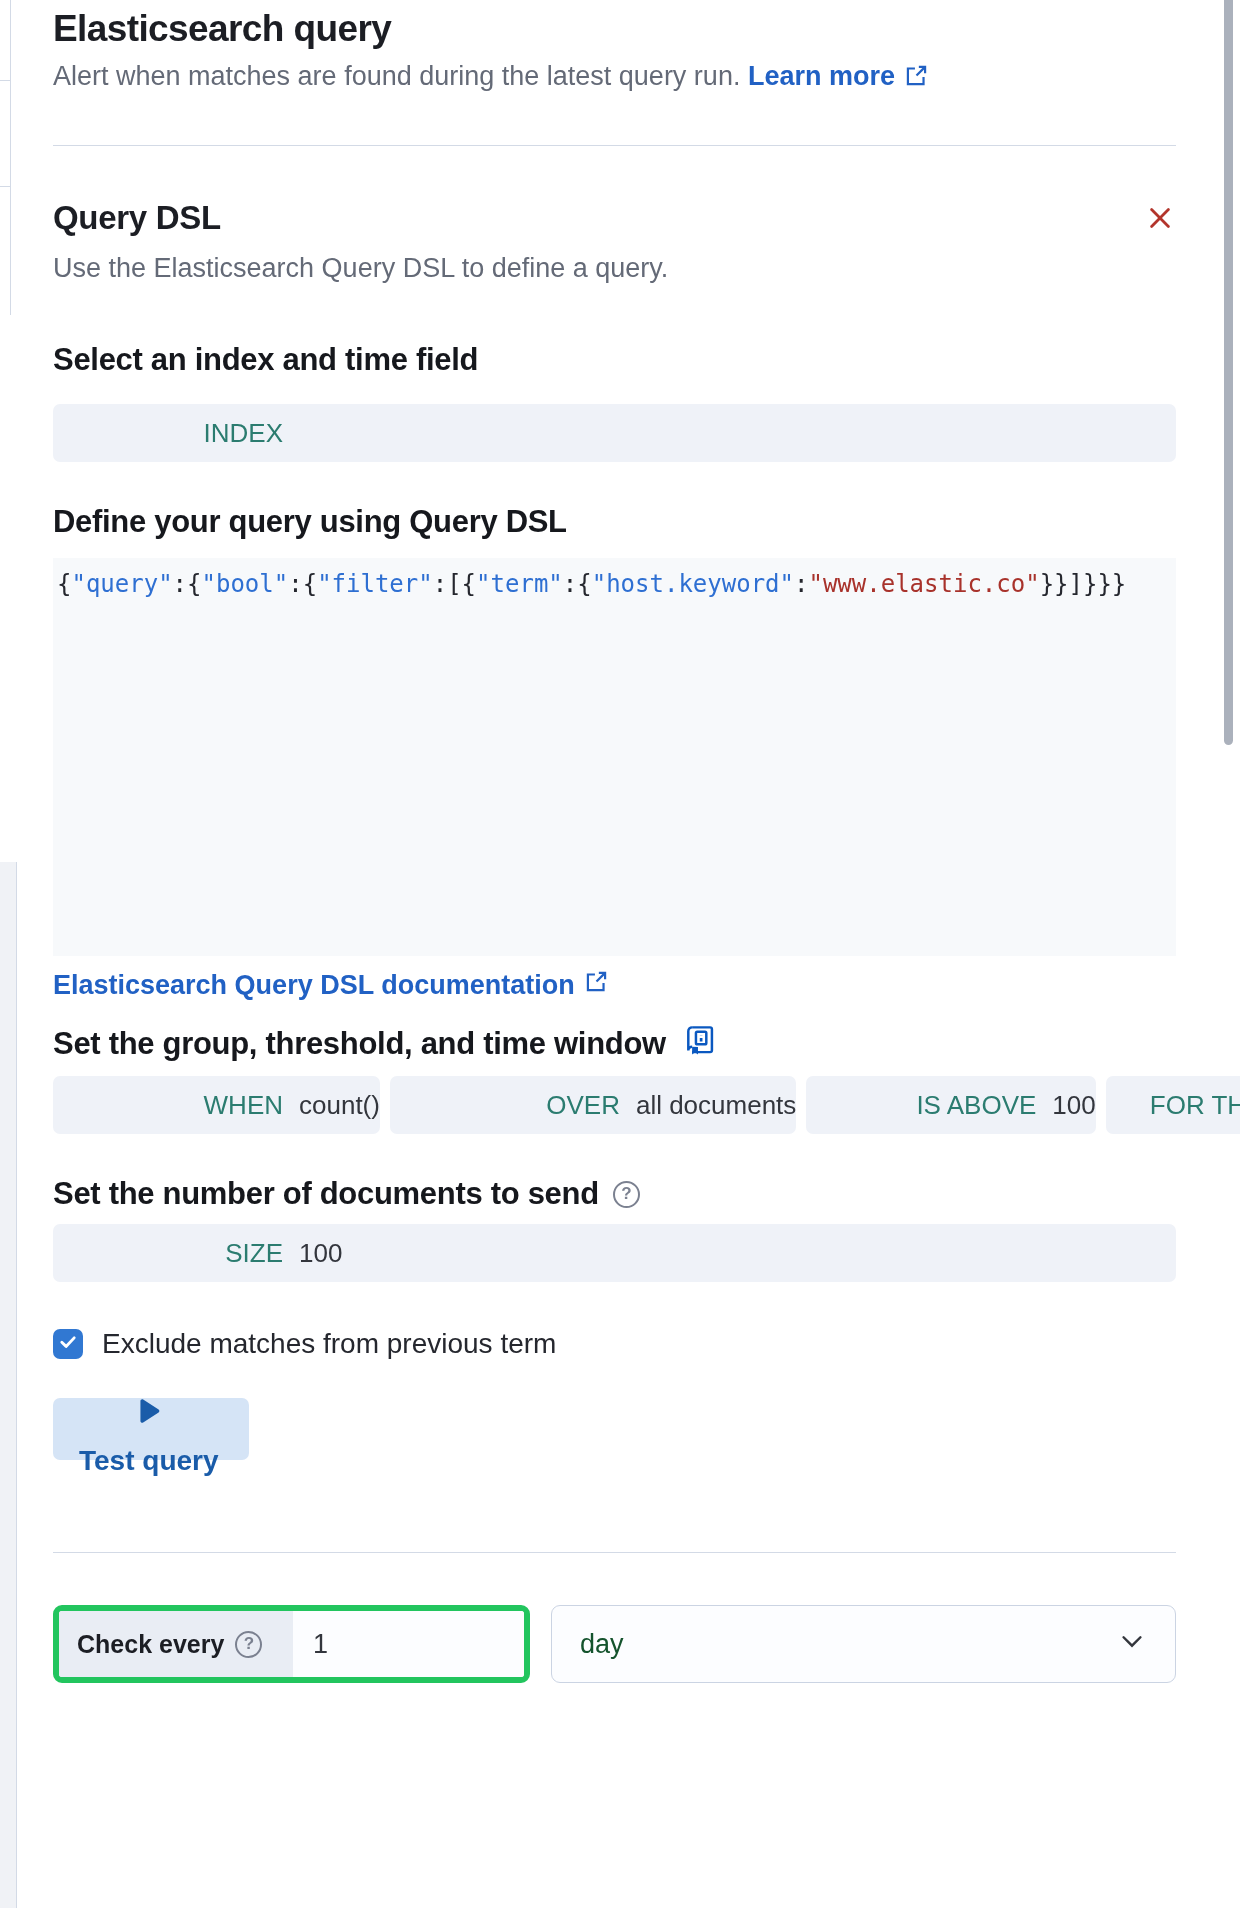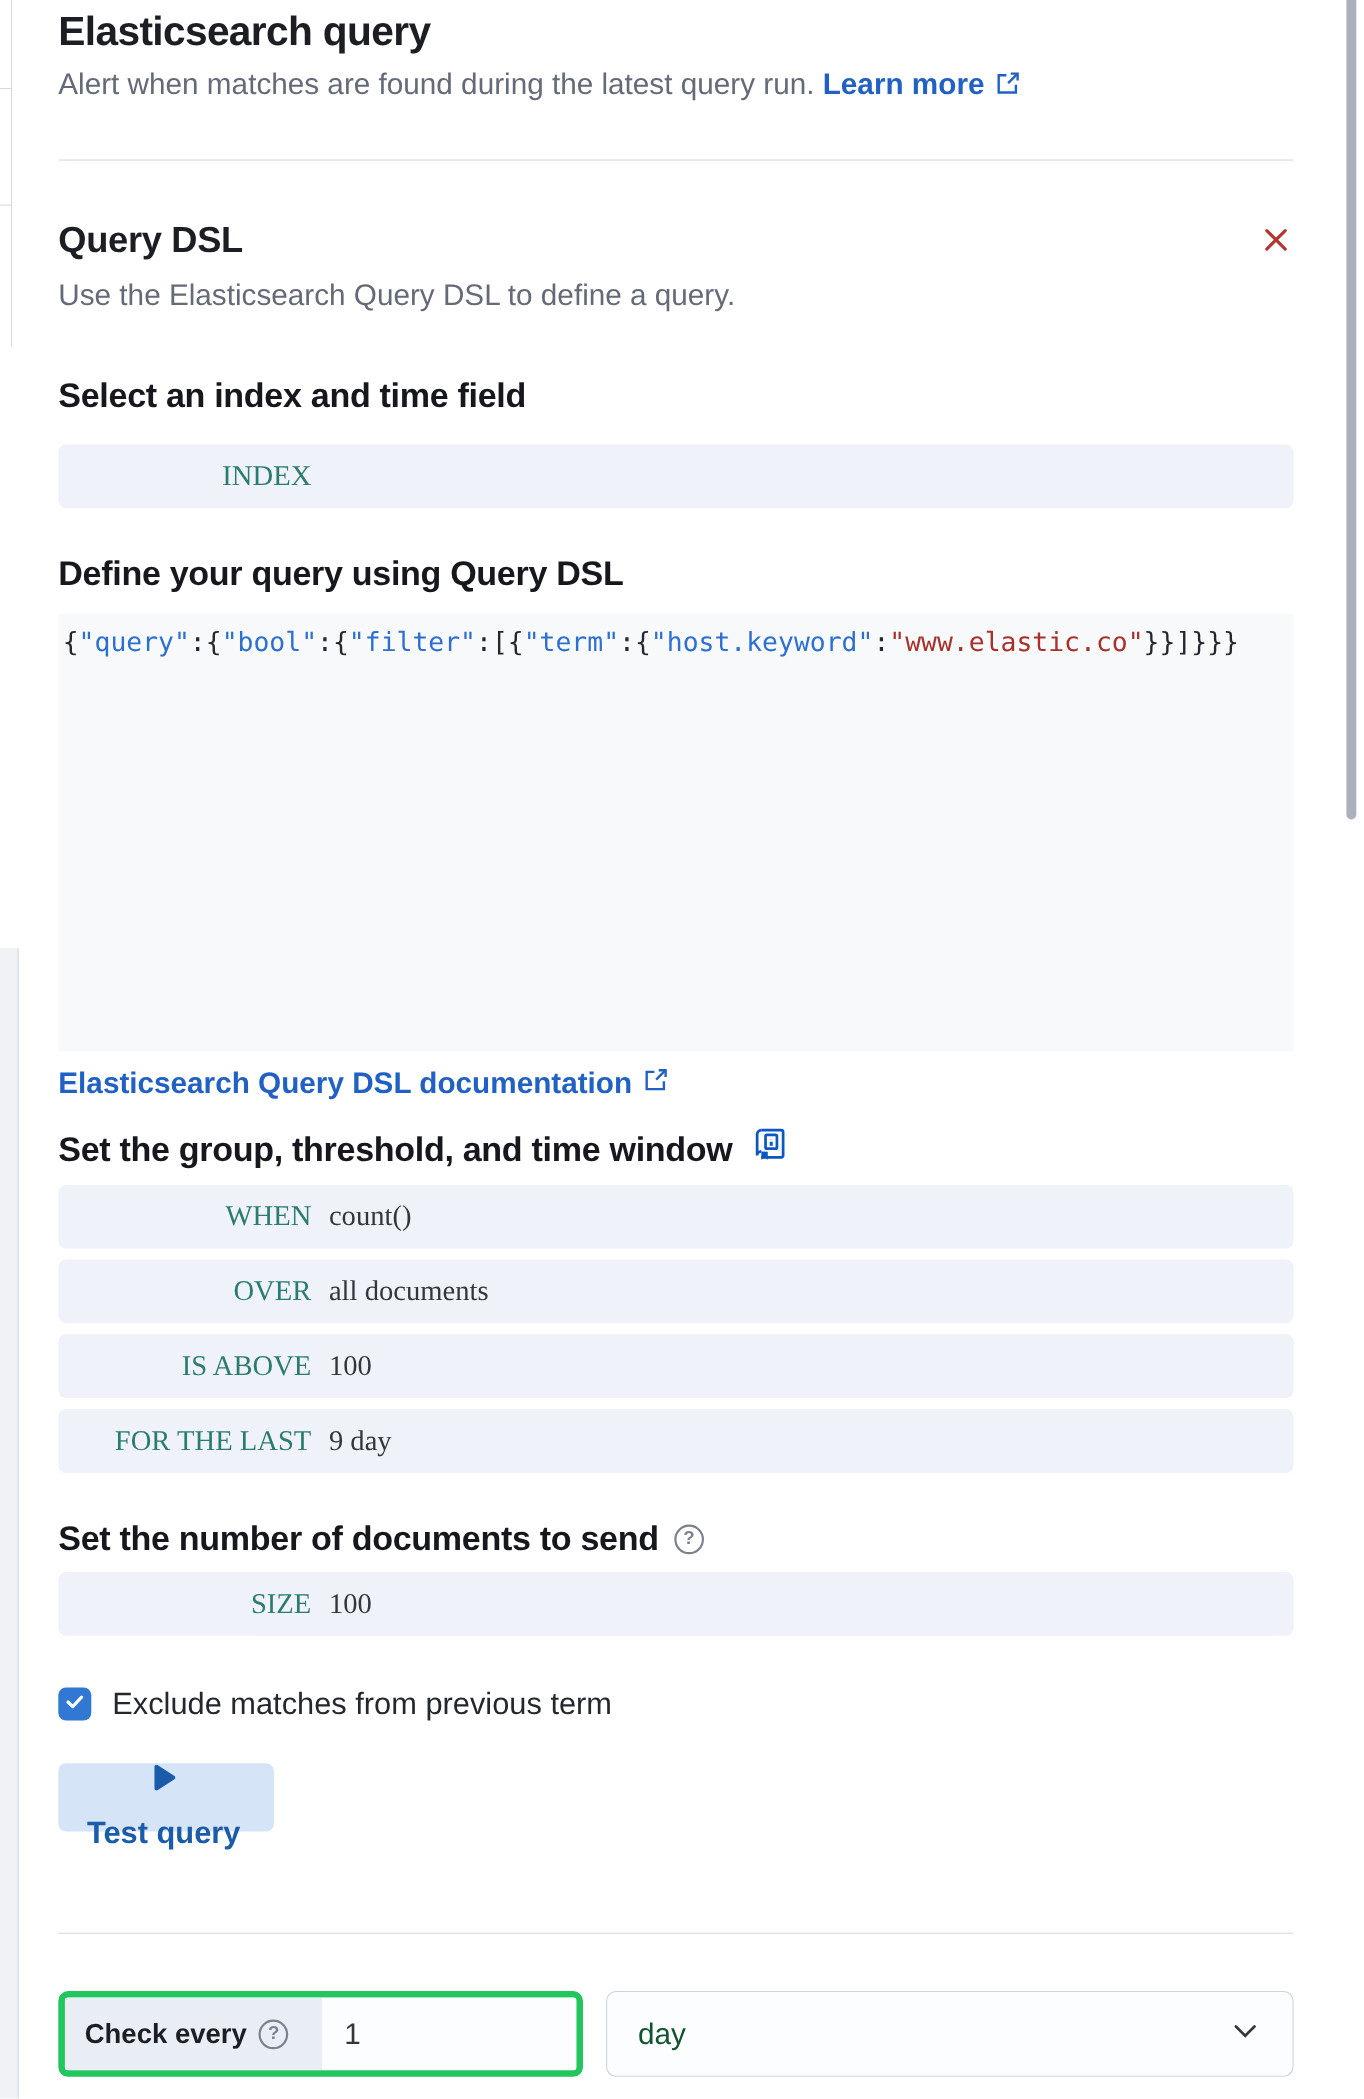--- a/index.html
+++ b/index.html
@@ -31,26 +31,26 @@
   .close-btn { background:none; border:none; cursor:pointer; padding:2px; line-height:0; }
   .qdsl-desc { margin-top:10px; font-size:27px; line-height:36px; color:#646a77; }
 
   h3.section { font-size:31px; font-weight:700; line-height:40px; letter-spacing:-0.3px; color:#16181d; }
   .mt-index { margin-top:54px; }
   .mt-define { margin-top:40px; }
   .group-row { margin-top:22px; display:flex; align-items:center; gap:16px; }
   .mt-size { margin-top:40px; display:flex; align-items:center; gap:14px; }
 
   .expr-field { height:58px; background:#eff2f8; border-radius:7px; display:flex; align-items:center;
-    font-family:Liberation Serif, serif; font-size:26px; cursor:pointer; }
+    font-family:Liberation Sans, sans-serif; font-size:26px; cursor:pointer; }
   .expr-kw { width:230px; text-align:right; color:#2b7c70; white-space:pre; flex:none; }
   .expr-val { margin-left:16px; color:#33363d; white-space:pre; }
   .single-field { margin-top:24px; }
   .size-field { margin-top:10px; }
-  .expr-stack { margin-top:12px; display:flex; flex-direction:column; gap:10px; }
+  .expr-stack { margin-top:12px; display:flex; flex-direction:row; gap:10px; }
 
   .code-editor { margin-top:16px; height:398px; background:#f7f9fb; padding:10px 6px 0 4px;
     font-family:"DejaVu Sans Mono", monospace; font-size:24px; line-height:32px; cursor:text; }
   .seg-p { color:#25272e; } .seg-k { color:#2e6fd2; } .seg-s { color:#a8322b; }
 
   .doc-link { margin-top:12px; display:inline-flex; align-items:center; font-size:27px; font-weight:700; line-height:34px; }
 
   .help-icon { display:inline-flex; align-items:center; justify-content:center; width:27px; height:27px;
     border:2px solid #7b8190; border-radius:50%; color:#7b8190; font-size:17px; font-weight:700; flex:none; }
 

